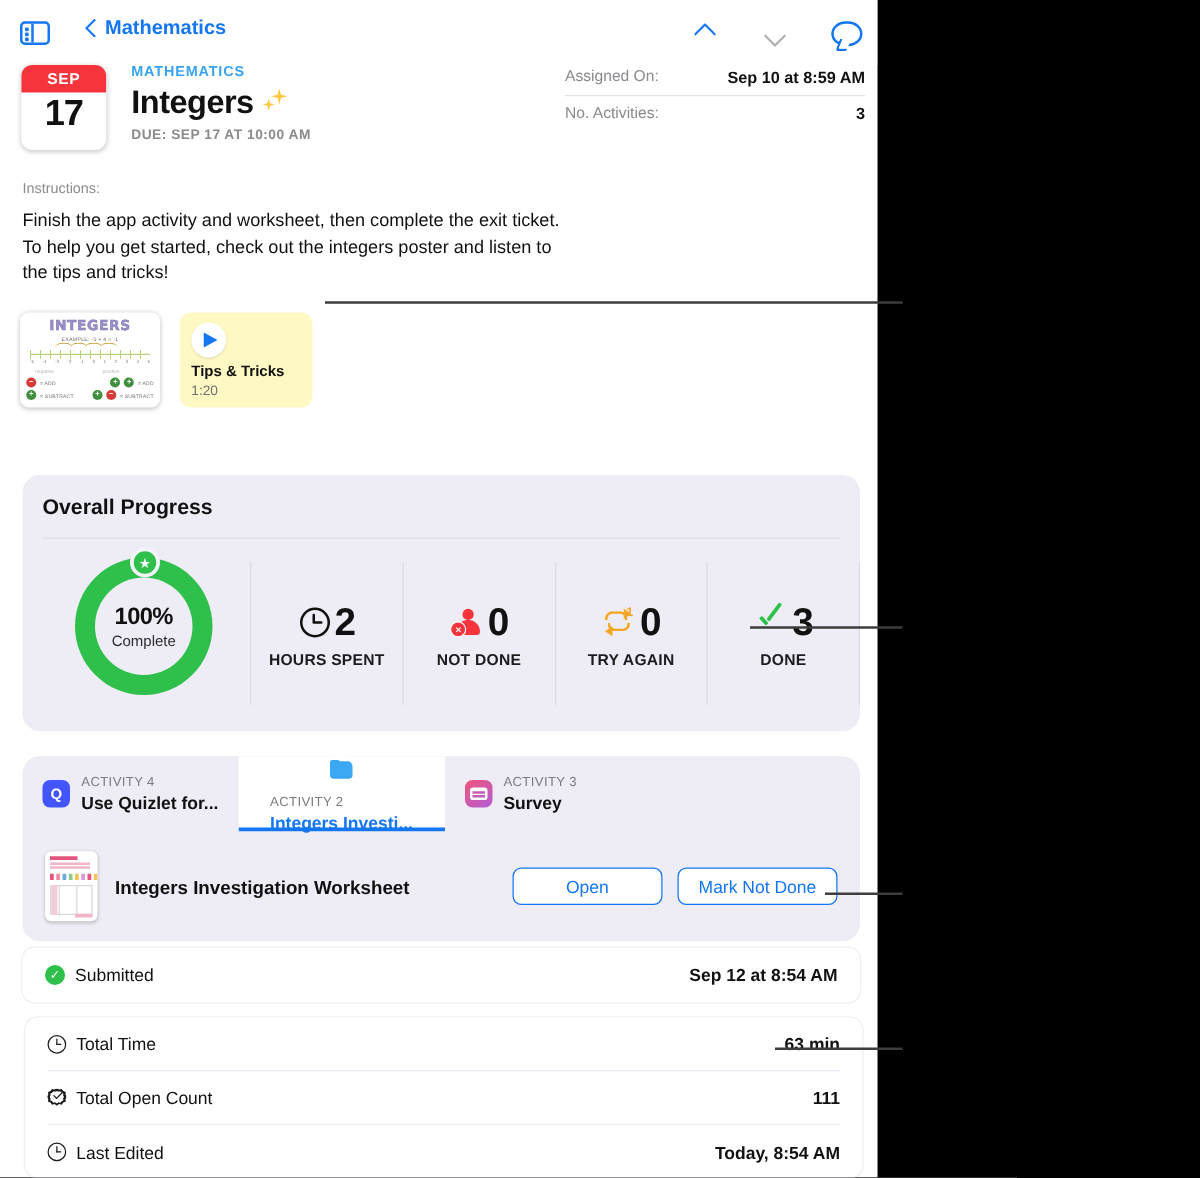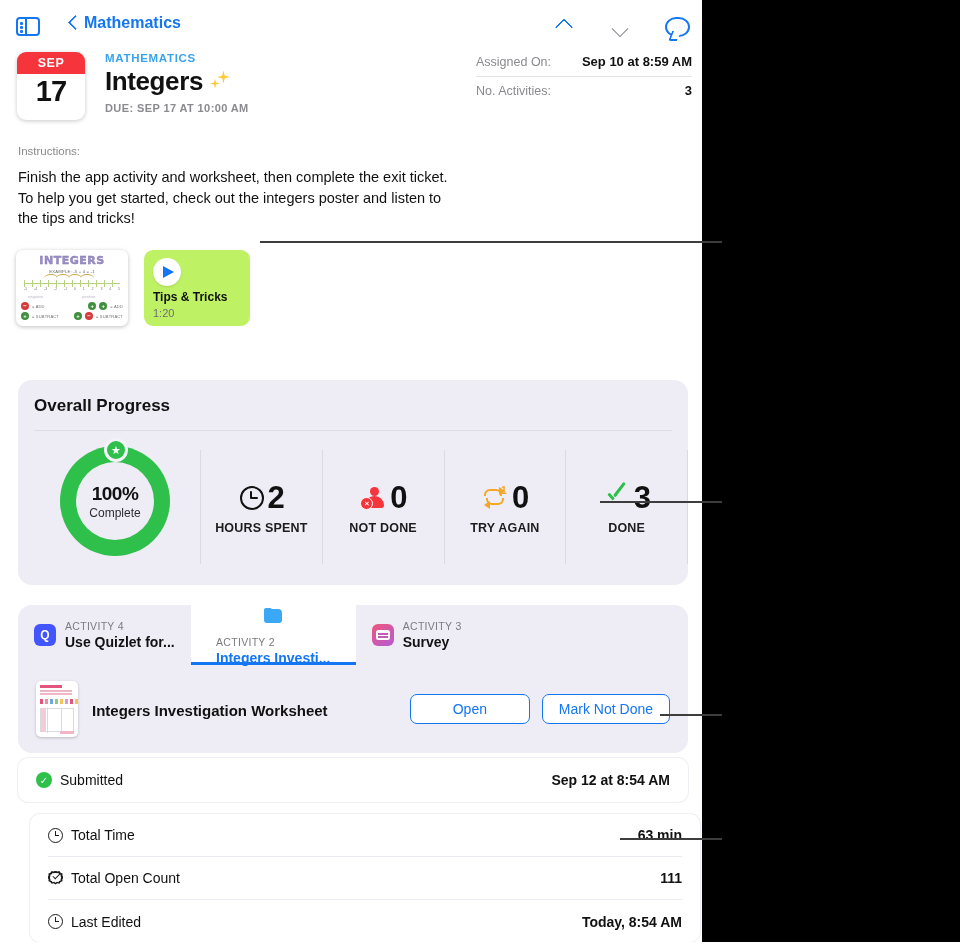--- a/index.html
+++ b/index.html
@@ -61,21 +61,21 @@
   .assign-title { font-size:26px; font-weight:700; color:#111; letter-spacing:-.4px; }
   .sparkle { position:relative; width:26px; height:26px; }
   .sp { position:absolute; background:#ffc83d; }
   .sp1 { left:8px; top:2px; width:13px; height:13px;
         clip-path: polygon(50% 0%, 60% 40%, 100% 50%, 60% 60%, 50% 100%, 40% 60%, 0% 50%, 40% 40%); }
   .sp2 { left:1px; top:10px; width:10px; height:10px;
         clip-path: polygon(50% 0%, 60% 40%, 100% 50%, 60% 60%, 50% 100%, 40% 60%, 0% 50%, 40% 40%); }
   .due { margin-top:5px; font-size:11px; font-weight:700; letter-spacing:.4px; color:#8a8a8f; }
 
   .meta { position:absolute; right:10px; top:48px; width:240px; }
-  .meta-row { display:flex; justify-content:space-between; align-items:center; padding:6px 0 7px 0;margin-left:24px; }
+  .meta-row { display:flex; justify-content:space-between; align-items:flex-start; padding:6px 0 7px 0; }
   .meta-row.bordered { border-bottom:1px solid #e3e3e6; }
   .meta-k { font-size:12.5px; color:#8a8a8f; }
   .meta-v { font-size:13px; font-weight:700; color:#111; }
 
   
   .instr-label { position:absolute; left:18px; top:145px; font-size:11.5px; color:#8a8a8f; }
   .instr-body { position:absolute; left:18px; top:167px; width:440px; font-size:14.5px;
                 line-height:20.5px; color:#111; }
 
   
@@ -96,21 +96,21 @@
   .nl-lab { position:absolute; top:44px; font-size:4px; color:#b9b9c4; }
   .arcs { position:absolute; left:28px; top:24px; width:56px; height:9px; }
   .arc { position:absolute; width:14px; height:8px; border-top:.8px solid #caa94a; border-radius:50% 50% 0 0;}
   .rules { position:absolute; left:5px; top:52px; width:102px; }
   .rule-line { display:flex; align-items:center; gap:3px; margin-bottom:2px; }
   .dot { width:8px; height:8px; border-radius:50%; display:flex; align-items:center;
          justify-content:center; color:#fff; font-size:6px; font-weight:700; line-height:1; }
   .dot.r { background:#d63b3b; } .dot.g { background:#3f8f3f; }
   .rule-txt { font-size:4px; color:#6f6f6f; letter-spacing:.2px; }
 
-  .video-card { width:106px; height:76px; border-radius:9px; background:#bef264; position:relative;
+  .video-card { width:106px; height:76px; border-radius:9px; background:#fef9c3; position:relative;
                 padding:8px 9px; }
   .play-circle { width:28px; height:28px; border-radius:50%; background:#fff; position:relative;
                  box-shadow:0 1px 2px rgba(0,0,0,.12); }
   .play-tri { position:absolute; left:10px; top:8px; width:0; height:0;
               border-left:11px solid #1476f2; border-top:6px solid transparent;
               border-bottom:6px solid transparent; }
   .vid-title { position:absolute; left:9px; bottom:22px; font-size:12px; font-weight:700; color:#111; }
   .vid-dur { position:absolute; left:9px; bottom:7px; font-size:11px; color:#6e6e73; }
 
   
@@ -222,21 +222,21 @@
   .status-card { position:absolute; left:18px; top:758px; width:670px; height:44px; background:#fff;
                  border-radius:10px; display:flex; align-items:center; padding:0 18px;
                  box-shadow:0 0 0 1px #f0eff5; }
   .sc-left { display:flex; align-items:center; gap:8px; flex:1; }
   .green-check { width:16px; height:16px; border-radius:50%; background:#2fc04b; color:#fff;
                  font-size:10px; display:flex; align-items:center; justify-content:center; }
   .sc-text { font-size:14px; color:#111; }
   .sc-right { font-size:14px; font-weight:700; color:#111; }
 
   
-  .details-card { position:absolute; left:30px; top:814px; width:670px; height:128px; background:#fff;
+  .details-card { position:absolute; left:20px; top:814px; width:670px; height:128px; background:#fff;
                   border-radius:10px; padding:0 18px; box-shadow:0 0 0 1px #f0eff5; }
   .det-row { height:43px; display:flex; align-items:center; border-bottom:1px solid #eceaf2; }
   .det-row:last-child { border-bottom:none; }
   .det-left { display:flex; align-items:center; gap:8px; flex:1; }
   .det-lbl { font-size:14px; color:#111; }
   .det-val { font-size:14px; font-weight:700; color:#111; }
   .mini-clock { width:15px; height:15px; border:1.5px solid #1c1c1e; border-radius:50%; position:relative; }
   .mini-clock:before { content:""; position:absolute; left:5.7px; top:2.2px; width:1.4px; height:5px;
                        background:#1c1c1e; }
   .mini-clock:after { content:""; position:absolute; left:6.2px; top:6px; width:4px; height:1.4px;

